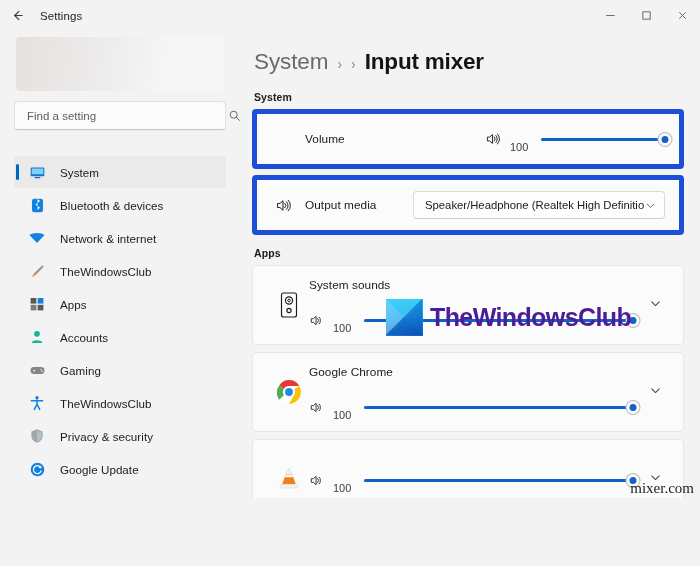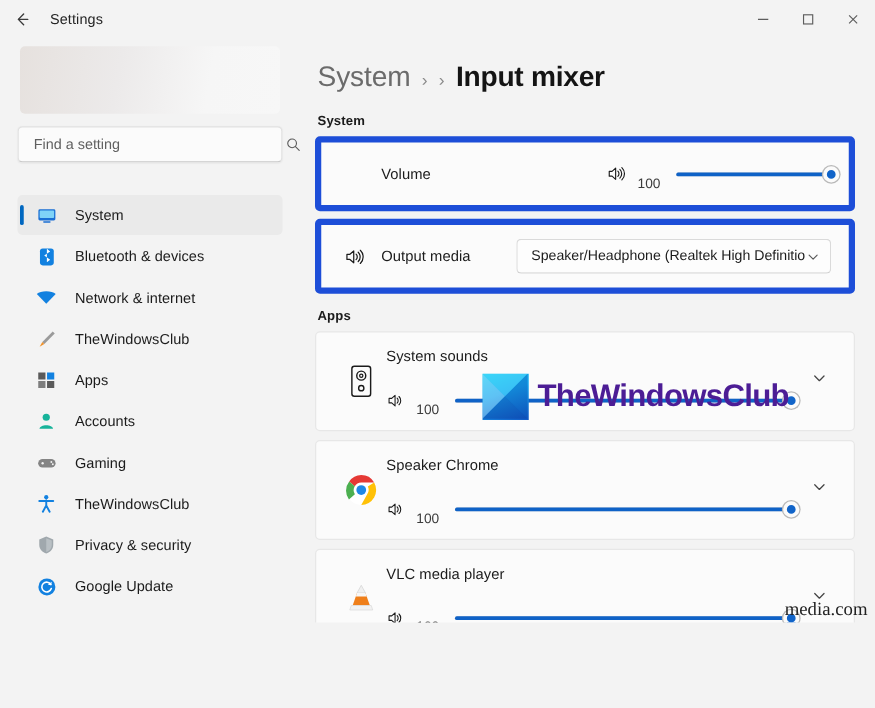--- a/index.html
+++ b/index.html
@@ -637,21 +637,21 @@
           <svg width="26" height="26" viewBox="0 0 48 48">
             <circle cx="24" cy="24" r="22" fill="#fff"></circle>
             <path d="M24 2a22 22 0 0119.05 11H24a11 11 0 00-9.6 5.63L6.2 11.6A22 22 0 0124 2z" fill="#e53935"></path>
             <path d="M6.2 11.6l8.2 7.03A11 11 0 0014.6 30.2L5.8 38.2A22 22 0 016.2 11.6z" fill="#4caf50"></path>
             <path d="M43.05 13A22 22 0 0124 46l8.6-15.3A11 11 0 0035 24a11 11 0 00-1.3-5.2z" fill="#ffc107"></path>
             <circle cx="24" cy="24" r="9.4" fill="#fff"></circle>
             <circle cx="24" cy="24" r="7.2" fill="#1e88e5"></circle>
           </svg>
         </div>
         <div class="app-body">
-          <div class="app-name">Speaker Chrome</div>
+          <div class="app-name">Google Chrome</div>
           <div class="app-slider-line">
             <span class="spk-icon">
               <svg width="15" height="15" viewBox="0 0 20 20" fill="none">
                 <path d="M3 7.6h2.8L9.4 4.4v11.2L5.8 12.4H3z" stroke="#1b1b1b" stroke-width="1.15" stroke-linejoin="round"></path>
                 <path d="M11.6 7.4a3.6 3.6 0 010 5.2" stroke="#1b1b1b" stroke-width="1.15" stroke-linecap="round"></path>
                 <path d="M13.6 5.6a6.2 6.2 0 010 8.8" stroke="#1b1b1b" stroke-width="1.15" stroke-linecap="round"></path>
               </svg>
             </span>
             <span class="slider-value">100</span>
             <span class="slider">
@@ -673,21 +673,20 @@
       <div class="app-card">
         <div class="app-icon">
           <svg width="24" height="26" viewBox="0 0 24 26">
             <path d="M12 2.2 L8.6 8.4 h6.8 Z" fill="#f0f0f0" stroke="#cfcfcf" stroke-width=".5"></path>
             <path d="M8.6 8.4 L5.2 18.2 h13.6 L15.4 8.4 Z" fill="#ef7f1a"></path>
             <path d="M8.6 8.4 h6.8 l1 2.8 H7.6 Z" fill="#f7f7f7"></path>
             <path d="M4 18.4 h16 l1.2 3.6 H2.8 Z" fill="#f2f2f2" stroke="#d6d6d6" stroke-width=".5"></path>
           </svg>
         </div>
         <div class="app-body">
-          <div class="app-name">VLC media player</div>
           <div class="app-slider-line">
             <span class="spk-icon">
               <svg width="15" height="15" viewBox="0 0 20 20" fill="none">
                 <path d="M3 7.6h2.8L9.4 4.4v11.2L5.8 12.4H3z" stroke="#1b1b1b" stroke-width="1.15" stroke-linejoin="round"></path>
                 <path d="M11.6 7.4a3.6 3.6 0 010 5.2" stroke="#1b1b1b" stroke-width="1.15" stroke-linecap="round"></path>
                 <path d="M13.6 5.6a6.2 6.2 0 010 8.8" stroke="#1b1b1b" stroke-width="1.15" stroke-linecap="round"></path>
               </svg>
             </span>
             <span class="slider-value">100</span>
             <span class="slider">
@@ -707,15 +706,15 @@
       </div>
 
       <div class="watermark" style="top:268px; left:146px;">
         <div class="wm-logo"></div>
         <div class="wm-text">TheWindowsClub</div>
       </div>
 
     </div>
   </div>
 
-  <div class="corner-watermark">media.com</div>
+  <div class="corner-watermark">mixer.com</div>
 
 </div>
 
 </body></html>

